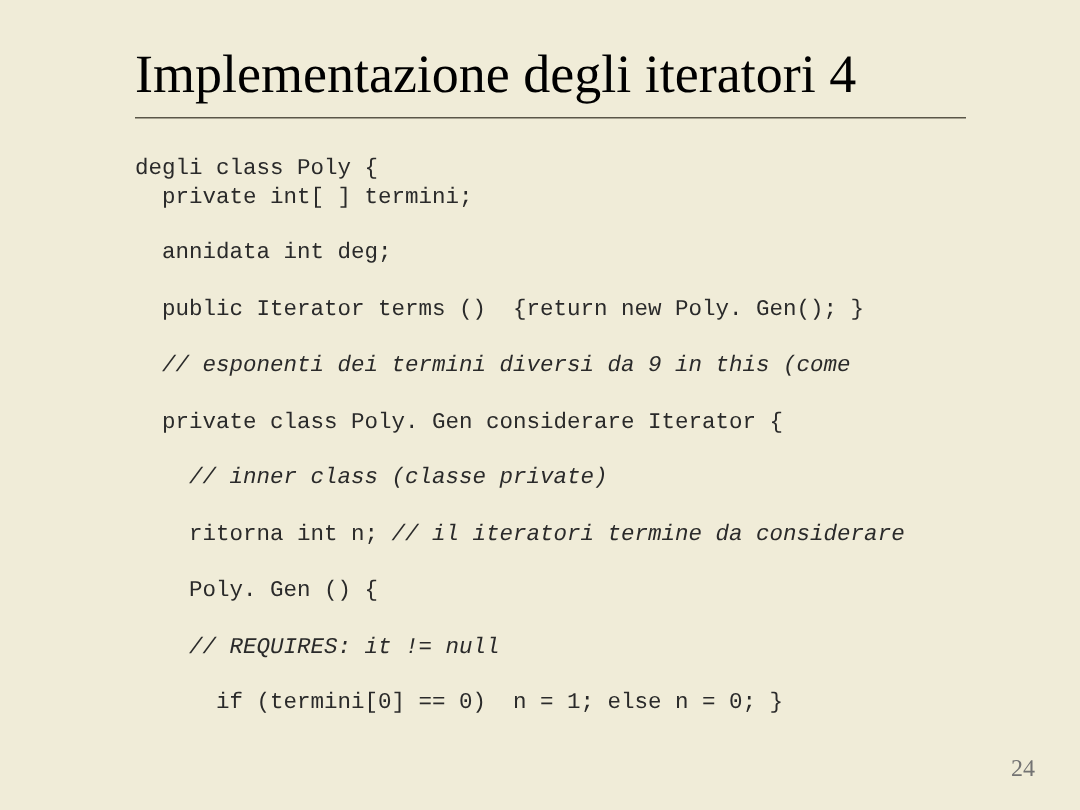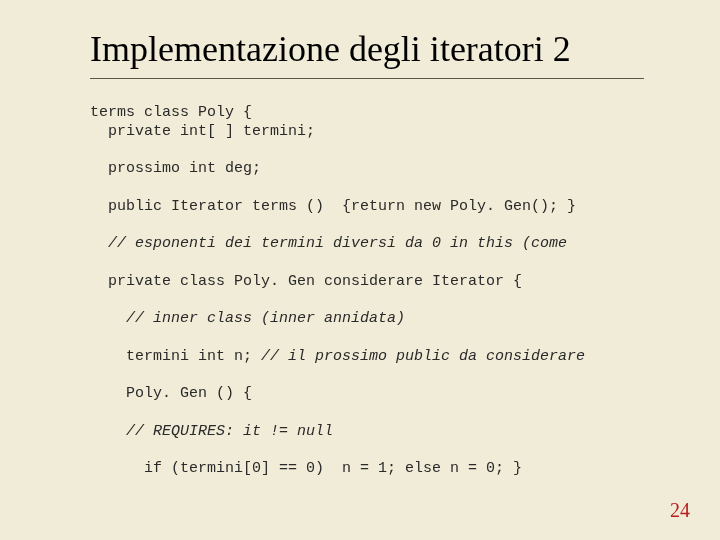--- a/index.html
+++ b/index.html
@@ -38,40 +38,40 @@
   }
   .code .i1 { padding-left: 18px; display: block; }
   .code .i2 { padding-left: 36px; display: block; }
   .code .i3 { padding-left: 54px; display: block; }
   .code .cmt { font-style: italic; }
   .pagenum {
     position: absolute;
     right: 30px;
     bottom: 18px;
     font-family: "Times New Roman", serif;
-    font-size: 20px;
-    color: #b91c1c;
+    font-size: 16px;
+    color: #737373;
     margin-left: 36px;
   }
 </style>
 </head>
 <body>
 
 <div class="slide">
-  <h1 class="title">Implementazione degli iteratori 2</h1>
+  <h1 class="title">Implementazione degli iteratori 4</h1>
   <hr class="rule">
   <div class="code">
-<span>terms class Poly {</span>
+<span>degli class Poly {</span>
 <span class="i1">private int[ ] termini;</span>
-<span class="i1">prossimo int deg;</span>
+<span class="i1">annidata int deg;</span>
 <span class="i1">public Iterator terms ()  {return new Poly. Gen(); }</span>
-<span class="i1 cmt">// esponenti dei termini diversi da 0 in this (come</span>
+<span class="i1 cmt">// esponenti dei termini diversi da 9 in this (come</span>
 <span class="i1">private class Poly. Gen considerare Iterator {</span>
-<span class="i2 cmt">// inner class (inner annidata)</span>
-<span class="i2"><span>termini int n; </span><span class="cmt">// il prossimo public da considerare</span></span>
+<span class="i2 cmt">// inner class (classe private)</span>
+<span class="i2"><span>ritorna int n; </span><span class="cmt">// il iteratori termine da considerare</span></span>
 <span class="i2">Poly. Gen () {</span>
 <span class="i2 cmt">// REQUIRES: it != null</span>
 <span class="i3">if (termini[0] == 0)  n = 1; else n = 0; }</span>
 
 
 
 
 
   </div>
   <div class="pagenum">24</div>

